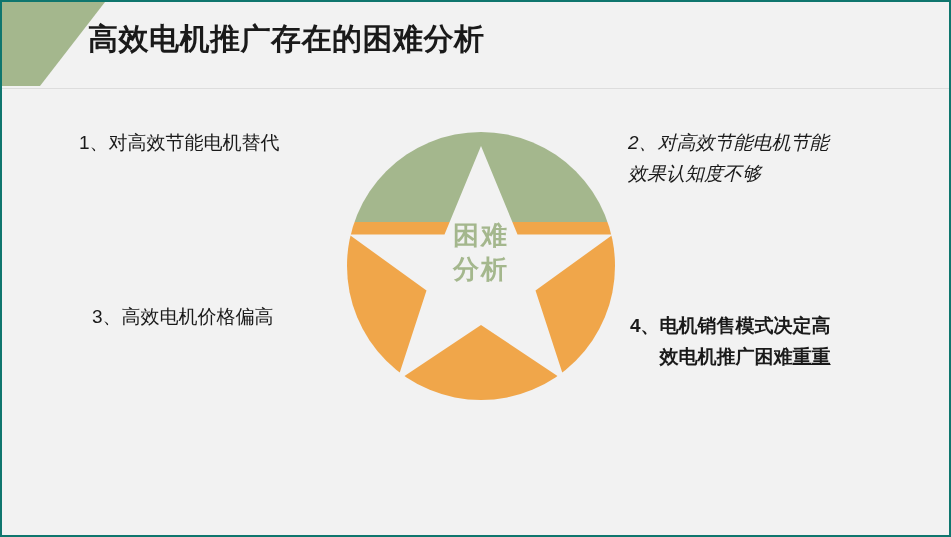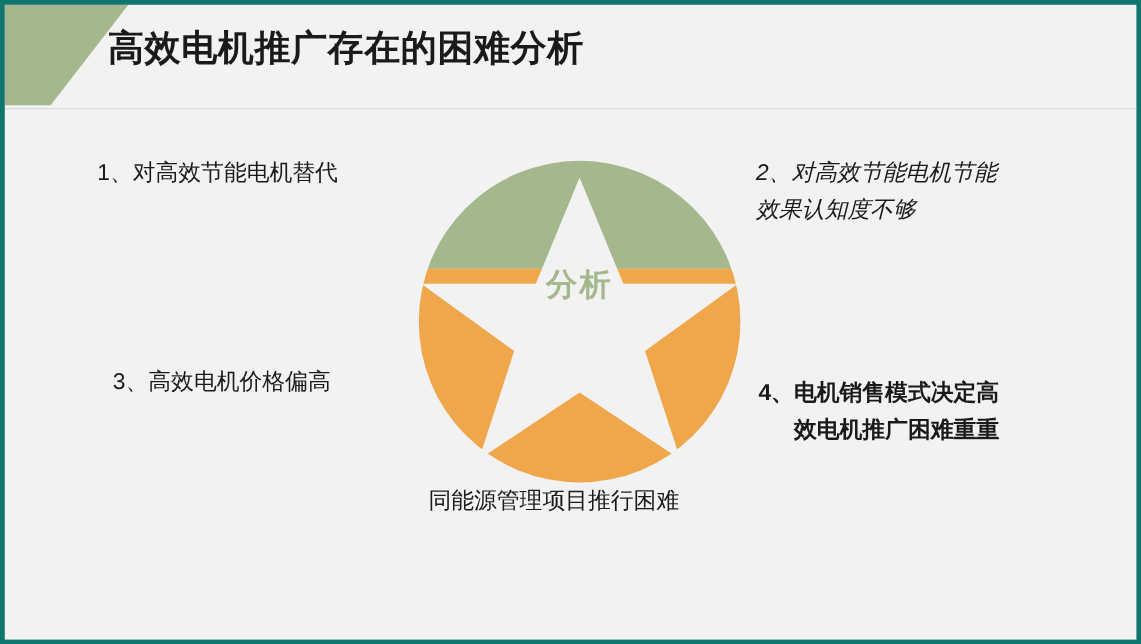--- a/index.html
+++ b/index.html
@@ -9,21 +9,21 @@
   }
   body {
     font-family: "Liberation Sans", "DejaVu Sans", sans-serif;
   }
   #slide {
     position: relative;
     width: 951px;
     height: 537px;
     background: #F2F2F2;
     box-sizing: border-box;
-    border: 4px solid #0f766e;
+    border: 2px solid #0f766e;
     overflow: hidden;
   }
 
   
   #header-band {
     position: absolute;
     left: 0; top: 0;
     width: 951px;
     height: 87px;
   }
@@ -124,20 +124,21 @@
         <clipPath id="circle-clip">
           <circle cx="136" cy="136" r="134"></circle>
         </clipPath>
       </defs>
       <g mask="url(#star-cutout)" clip-path="url(#circle-clip)">
         <rect x="0" y="0" width="272" height="92" fill="#A4B78D"></rect>
         <rect x="0" y="92" width="272" height="180" fill="#F0A64A"></rect>
       </g>
     </svg>
     <div id="center-label">
+      <div class="center-line">困难</div>
       <div class="center-line">分析</div>
     </div>
   </div>
 
   <div class="callout" id="callout-1">
     <span class="ln ln1">1、对高效节能电机替代</span>
   </div>
 
   <div class="callout" id="callout-2">
     <span class="ln ln1">2、对高效节能电机节能</span>
@@ -147,16 +148,15 @@
   <div class="callout" id="callout-3">
     <span class="ln ln1">3、高效电机价格偏高</span>
   </div>
 
   <div class="callout" id="callout-4">
     <span class="ln ln1">4、电机销售模式决定高</span>
     <span class="ln ln2"><span>效电机推广困难</span><u>重重</u></span>
   </div>
 
   <div class="callout" id="callout-5">
-    <span class="ln ln2">同能源管理项目推行困难</span>
   </div>
 
 </div>
 
 </body></html>

